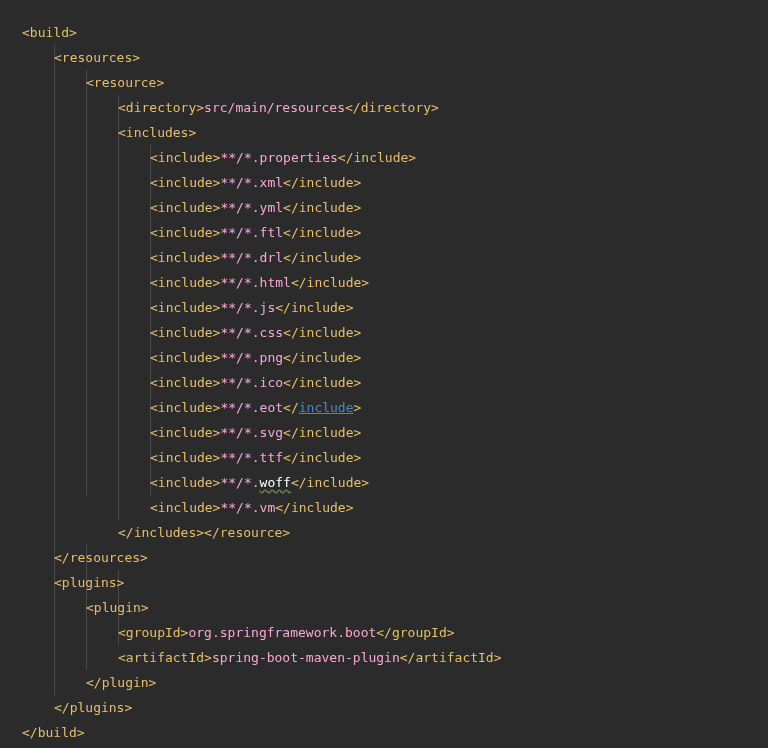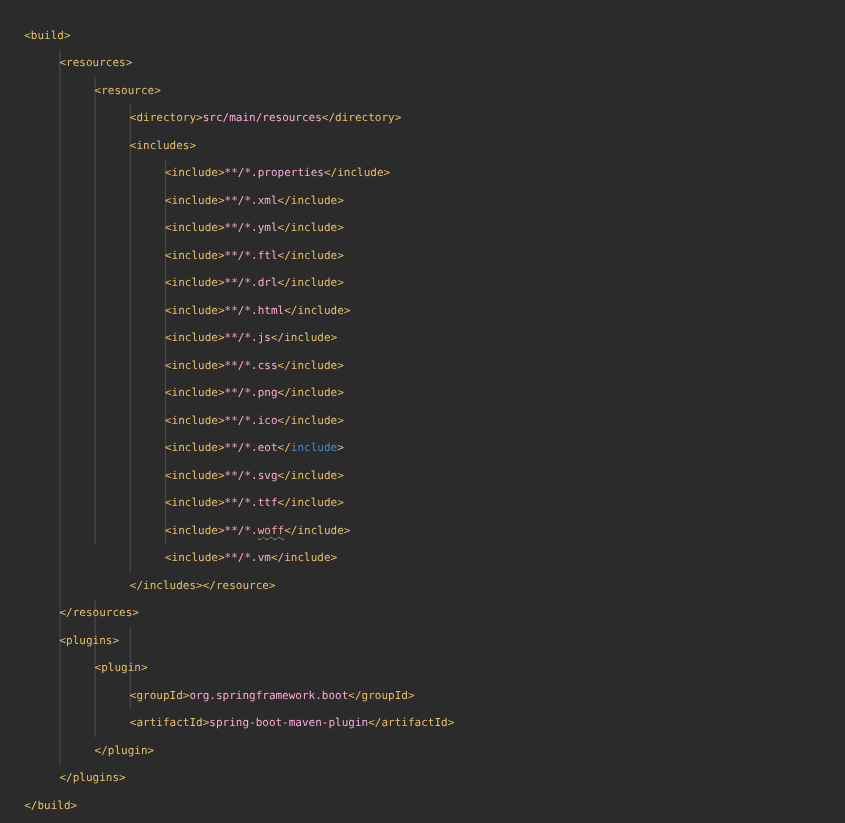--- a/index.html
+++ b/index.html
@@ -7,21 +7,21 @@
     padding: 0;
     background: #2b2b2b;
   }
   #editor {
     position: relative;
     width: 768px;
     height: 748px;
     background: #2b2b2b;
     overflow: hidden;
     font-family: "DejaVu Sans Mono", "Liberation Mono", monospace;
-    font-size: 10px;
+    font-size: 13px;
     line-height: 25px;
     color: #a9b7c6;
     -webkit-font-smoothing: antialiased;
   }
   #guides {
     position: absolute;
     left: 0; top: 0;
     width: 768px; height: 748px;
     pointer-events: none;
   }
@@ -38,23 +38,23 @@
     white-space: pre;
   }
   .line {
     height: 25px;
     line-height: 25px;
     padding-left: 22px;
     white-space: pre;
   }
   .tag      { color: #e8bf6a; }
   .txt      { color: #f9a8d4; }
-  .link     { color: #4a88c7; }
+  .link     { color: #4a88c7; text-decoration: underline; }
   .typo     {
-    color: #fca5a5;
+    color: #ffffff;
     text-decoration: underline wavy #6a8759;
     text-decoration-skip-ink: none;
     text-underline-offset: 2px;
   }
 </style>
 </head>
 <body>
 
 <div id="editor">
   <div id="guides">

